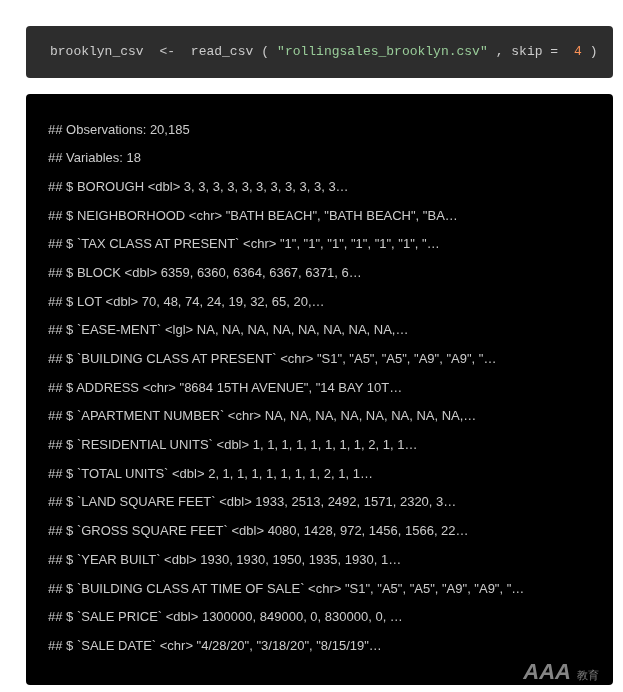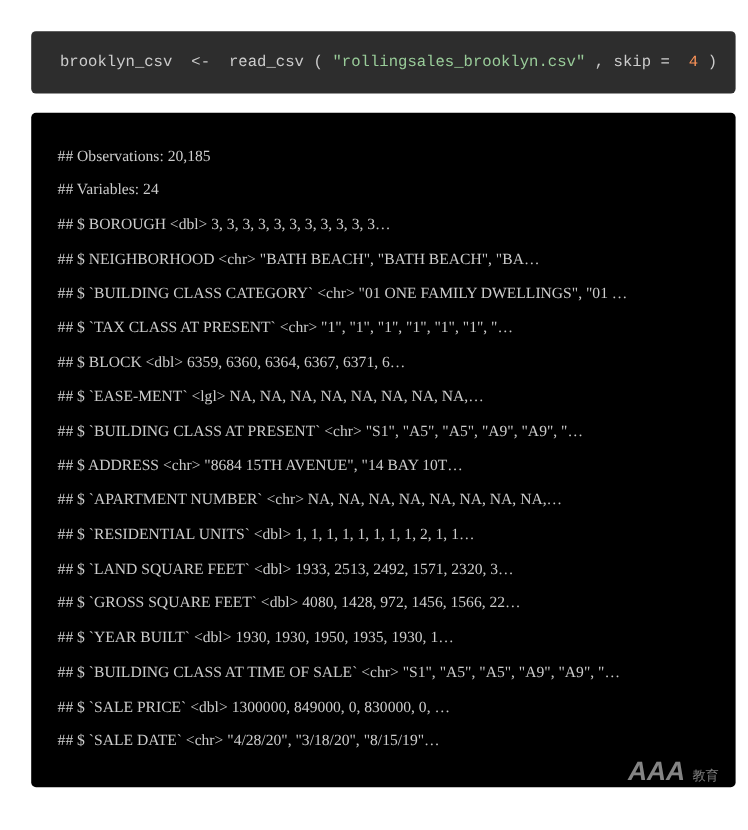--- a/index.html
+++ b/index.html
@@ -29,21 +29,21 @@
   .tok-string { color: #99cc99; }
   .tok-num { color: #f99157; }
   .output-block {
     background: #000000;
     border-radius: 4px;
     padding: 20px 18px 22px 18px;
     position: relative;
   }
   .out-line {
     color: #cccccc;
-    font-family: Liberation Serif, serif;
+    font-family: Liberation Sans, sans-serif;
     font-size: 13px;
     line-height: 1.9;
     white-space: pre;
   }
   .watermark {
     position: absolute;
     right: 6px;
     bottom: -4px;
     font-family: Arial, sans-serif;
     font-size: 22px;
@@ -63,31 +63,32 @@
 </style>
 </head>
 <body>
 
 <div class="code-block">
   <div class="code-line"><span class="tok-ident">brooklyn_csv</span><span class="tok-op"> &lt;- </span><span class="tok-func">read_csv</span><span class="tok-op">(</span><span class="tok-string">"rollingsales_brooklyn.csv"</span><span class="tok-op">, skip = </span><span class="tok-num">4</span><span class="tok-op">)</span></div>
 </div>
 
 <div class="output-block">
   <div class="out-line">## Observations: 20,185</div>
-  <div class="out-line">## Variables: 24</div>
+  <div class="out-line">## Variables: 18</div>
   <div class="out-line">## $ BOROUGH &lt;dbl&gt; 3, 3, 3, 3, 3, 3, 3, 3, 3, 3, 3…</div>
   <div class="out-line">## $ NEIGHBORHOOD &lt;chr&gt; "BATH BEACH", "BATH BEACH", "BA…</div>
-  <div class="out-line">## $ `BUILDING CLASS CATEGORY` &lt;chr&gt; "01 ONE FAMILY DWELLINGS", "01 …</div>
   <div class="out-line">## $ `TAX CLASS AT PRESENT` &lt;chr&gt; "1", "1", "1", "1", "1", "1", "…</div>
   <div class="out-line">## $ BLOCK &lt;dbl&gt; 6359, 6360, 6364, 6367, 6371, 6…</div>
+  <div class="out-line">## $ LOT &lt;dbl&gt; 70, 48, 74, 24, 19, 32, 65, 20,…</div>
   <div class="out-line">## $ `EASE-MENT` &lt;lgl&gt; NA, NA, NA, NA, NA, NA, NA, NA,…</div>
   <div class="out-line">## $ `BUILDING CLASS AT PRESENT` &lt;chr&gt; "S1", "A5", "A5", "A9", "A9", "…</div>
   <div class="out-line">## $ ADDRESS &lt;chr&gt; "8684 15TH AVENUE", "14 BAY 10T…</div>
   <div class="out-line">## $ `APARTMENT NUMBER` &lt;chr&gt; NA, NA, NA, NA, NA, NA, NA, NA,…</div>
   <div class="out-line">## $ `RESIDENTIAL UNITS` &lt;dbl&gt; 1, 1, 1, 1, 1, 1, 1, 1, 2, 1, 1…</div>
+  <div class="out-line">## $ `TOTAL UNITS` &lt;dbl&gt; 2, 1, 1, 1, 1, 1, 1, 1, 2, 1, 1…</div>
   <div class="out-line">## $ `LAND SQUARE FEET` &lt;dbl&gt; 1933, 2513, 2492, 1571, 2320, 3…</div>
   <div class="out-line">## $ `GROSS SQUARE FEET` &lt;dbl&gt; 4080, 1428, 972, 1456, 1566, 22…</div>
   <div class="out-line">## $ `YEAR BUILT` &lt;dbl&gt; 1930, 1930, 1950, 1935, 1930, 1…</div>
   <div class="out-line">## $ `BUILDING CLASS AT TIME OF SALE` &lt;chr&gt; "S1", "A5", "A5", "A9", "A9", "…</div>
   <div class="out-line">## $ `SALE PRICE` &lt;dbl&gt; 1300000, 849000, 0, 830000, 0, …</div>
   <div class="out-line">## $ `SALE DATE` &lt;chr&gt; "4/28/20", "3/18/20", "8/15/19"…</div>
   <div class="out-line"></div>
 
   <div class="watermark">
     <span>AAA</span><span class="watermark-sub">教育</span>

